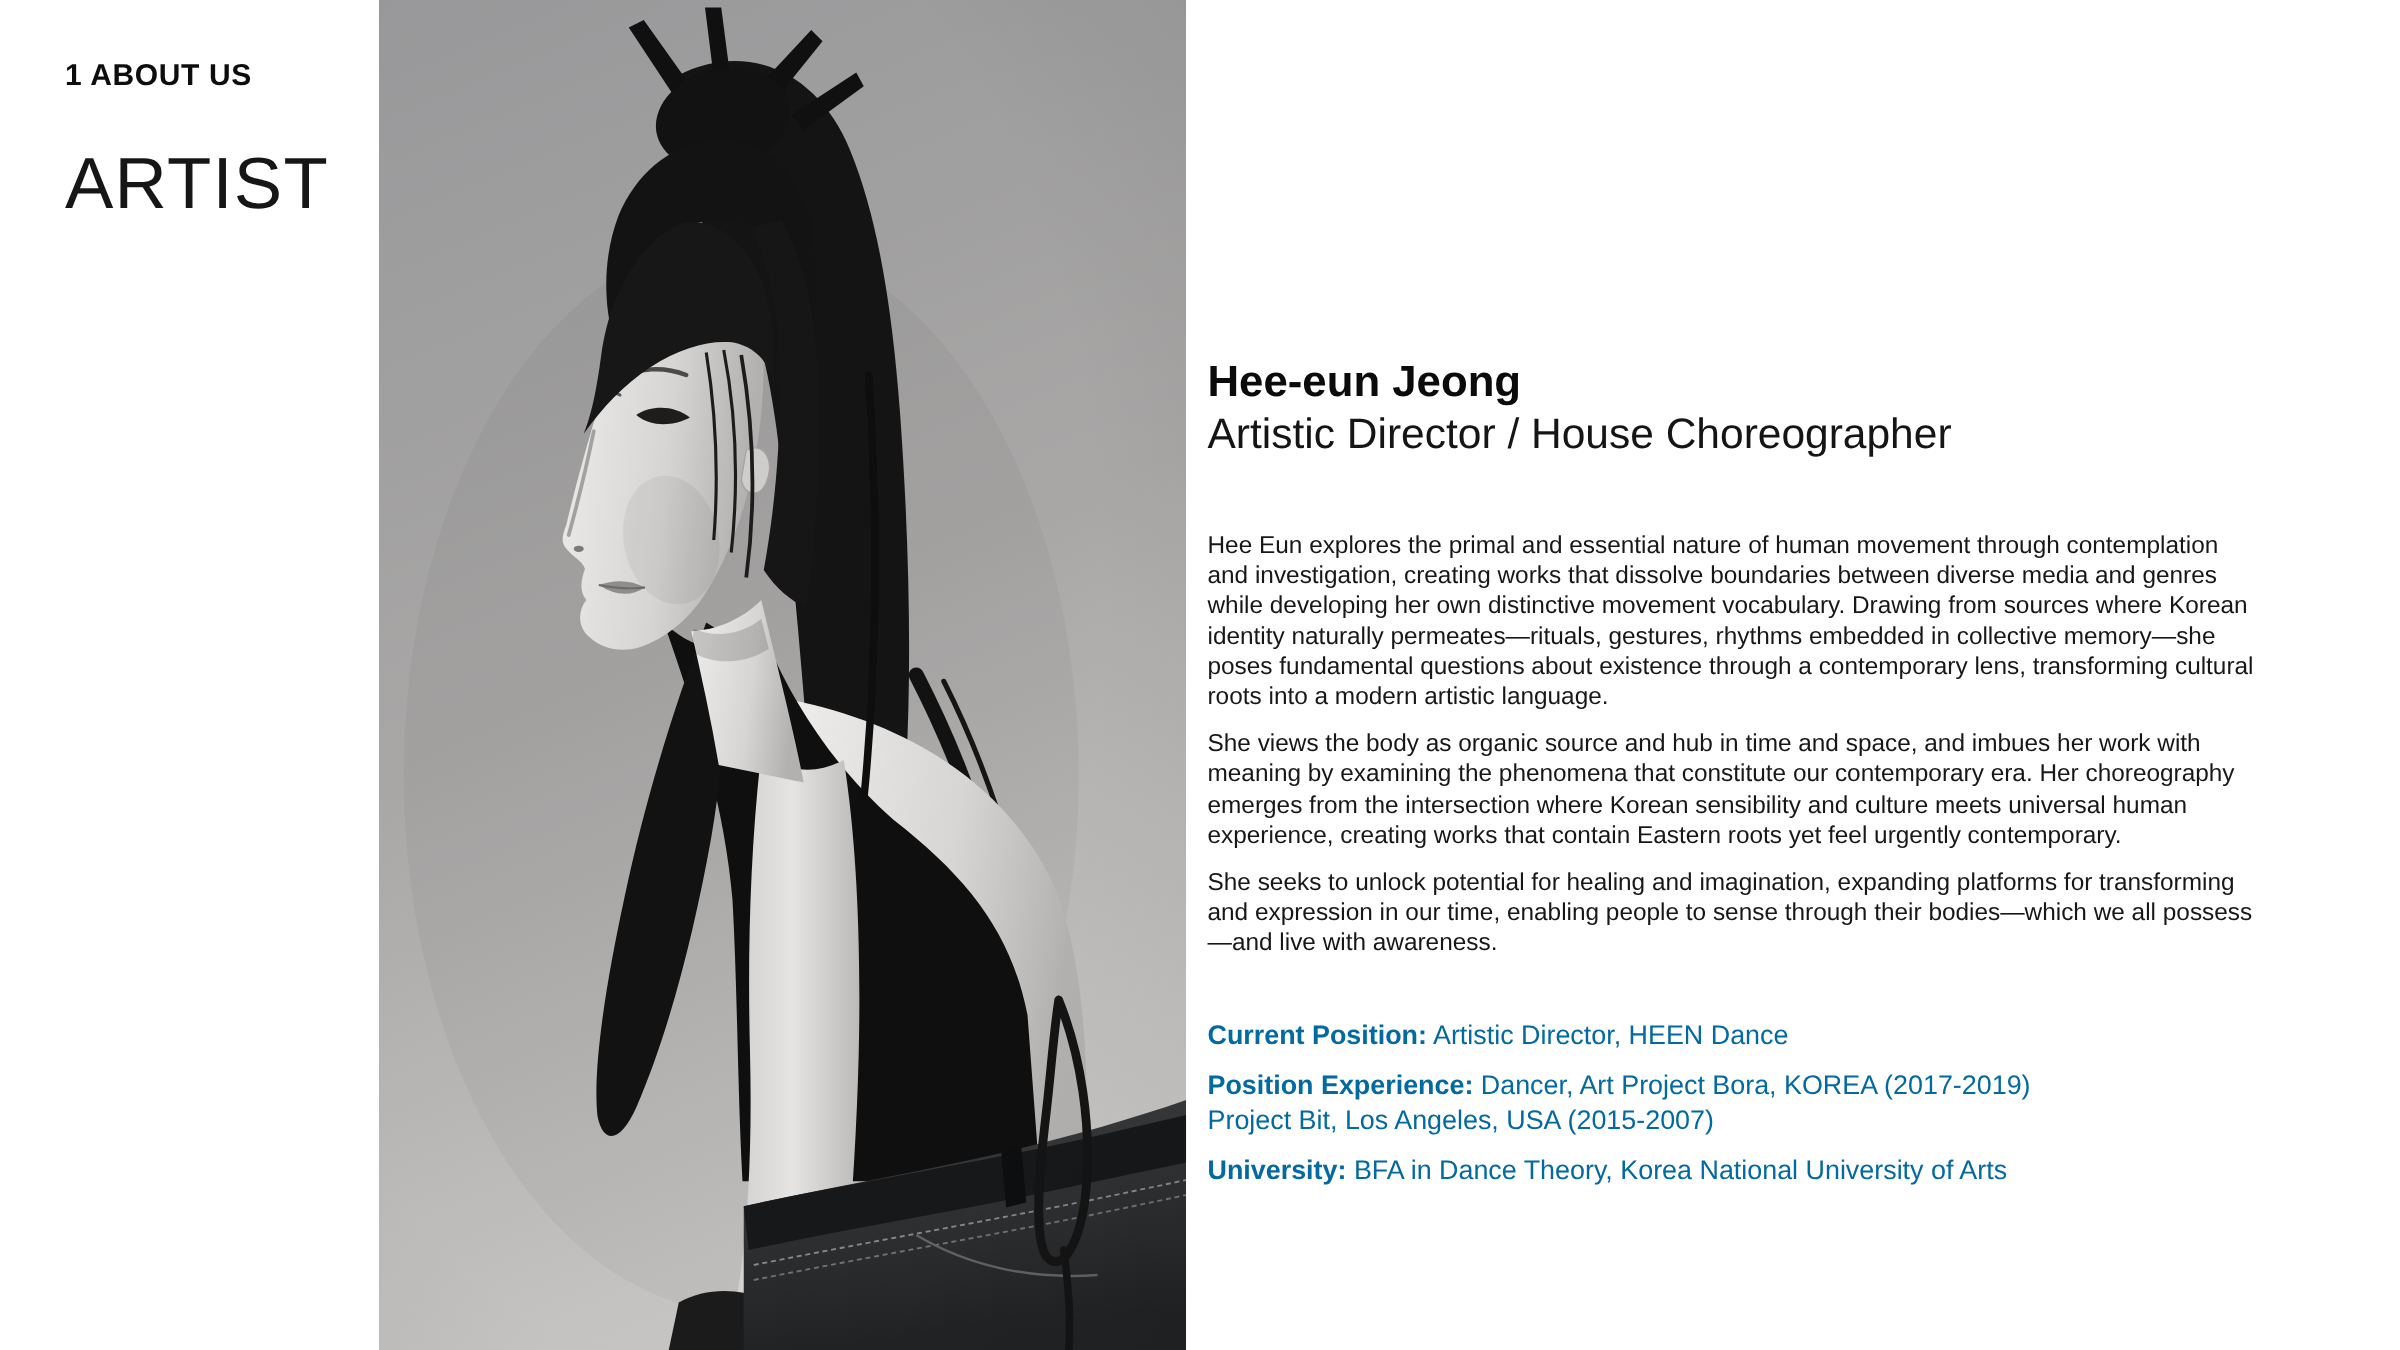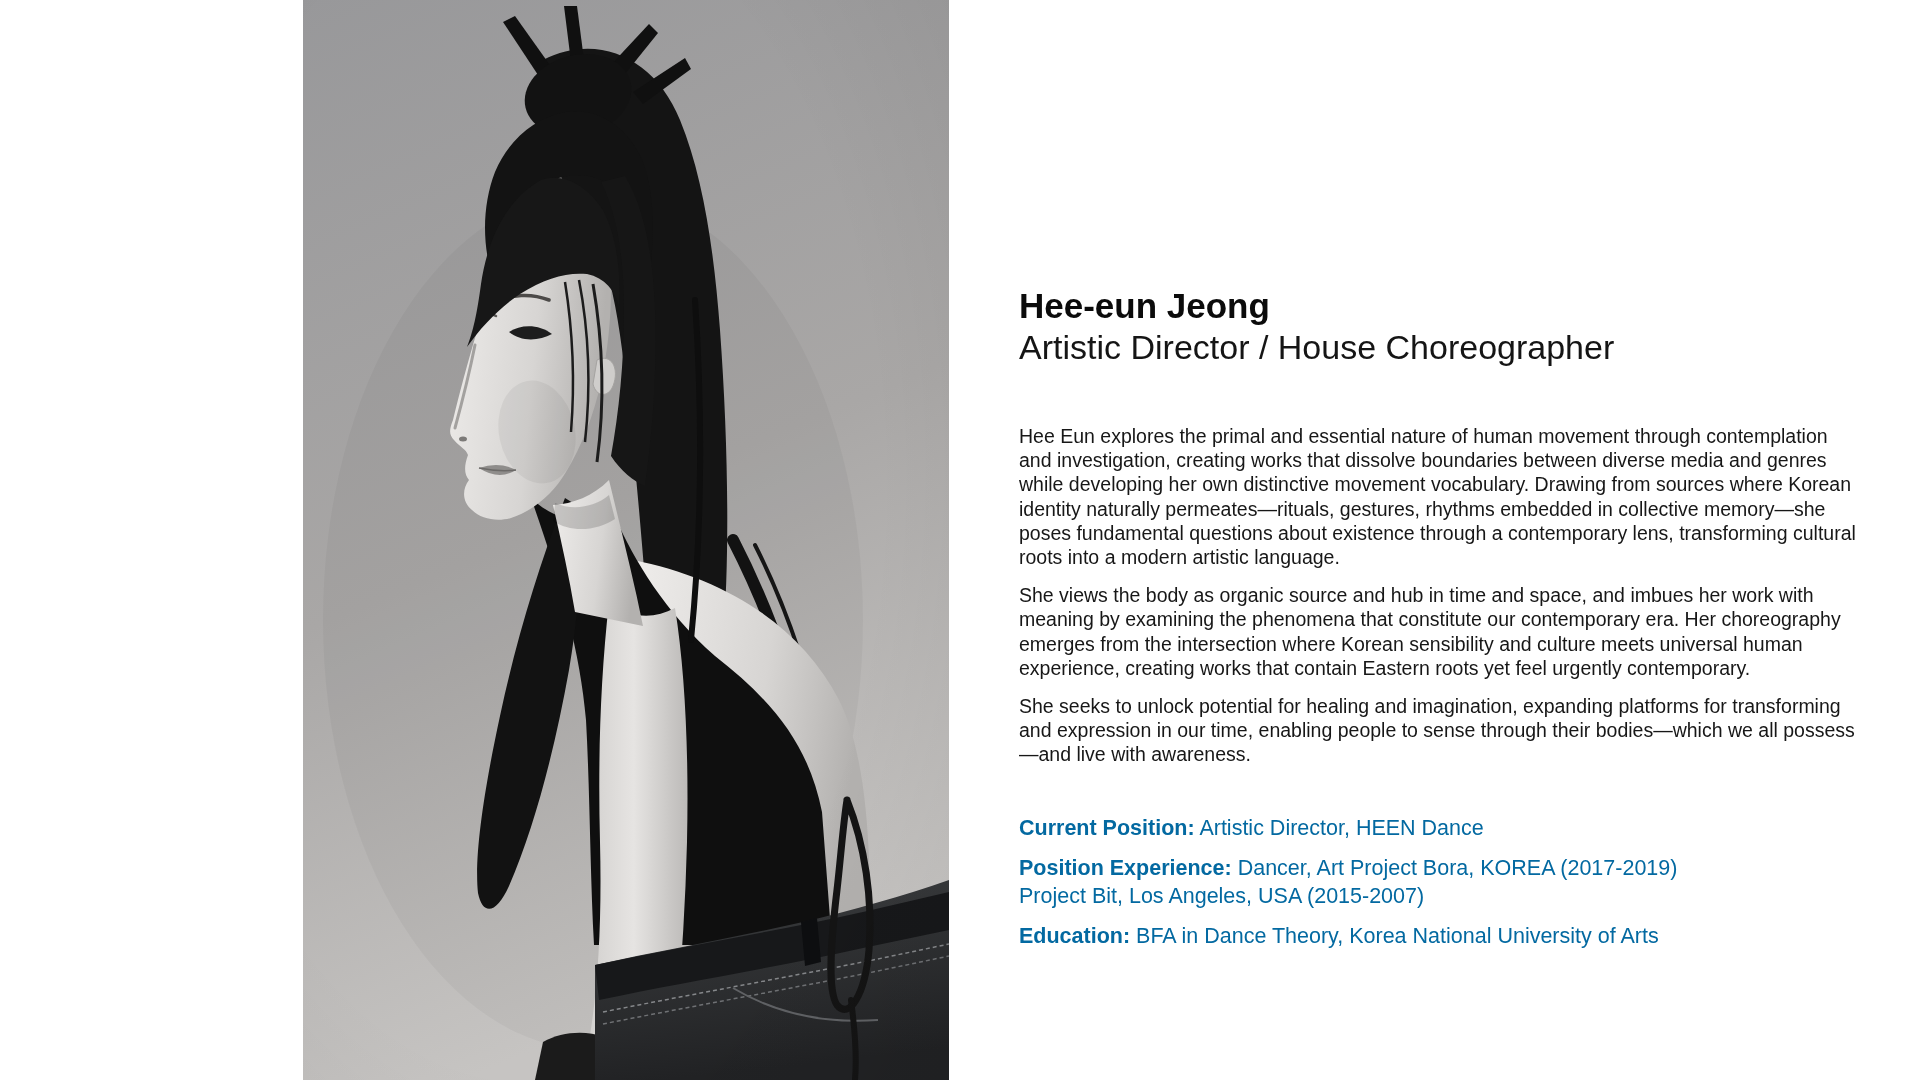--- a/index.html
+++ b/index.html
@@ -11,38 +11,42 @@
   
   .sidebar { position: absolute; left: 52px; top: 47px; width: 240px; }
   .section-label { font-size: 24px; font-weight: 700; letter-spacing: 0.5px; color: #0d0d0d; }
   .page-title { font-size: 58px; font-weight: 400; letter-spacing: 1px; color: #161616; margin-top: 38px; }
 
   
   .portrait { position: absolute; left: 303px; top: 0; width: 646px; height: 1080px; overflow: hidden; }
   .portrait svg { display: block; width: 100%; height: 100%; }
 
   
-  .profile { position: absolute; left: 1019px; top: 286px; width: 845px; }
+  .profile { position: absolute; left: 966px; top: 286px; width: 845px; }
   .artist-name { font-size: 35px; font-weight: 700; line-height: 40px; color: #0b0b0b; }
   .artist-role { font-size: 34px; font-weight: 400; line-height: 38px; color: #151515; margin-top: 2px; }
 
   .bio { margin-top: 58px; }
   .bio p { font-size: 19.5px; line-height: 24.2px; color: #171717; margin: 0 0 14px 0; }
   .bio p:last-child { margin-bottom: 0; }
 
   .details { margin-top: 48px; font-size: 21.5px; line-height: 27.5px; color: #0369a1; }
   .detail-row { margin-bottom: 13px; }
   .detail-label { font-weight: 700; }
   .detail-line2 { display: block; }
 </style>
 </head>
 <body>
 
 <div class="page">
 
+  <aside class="sidebar">
+    <div class="section-label">1 ABOUT US</div>
+    <h1 class="page-title">ARTIST</h1>
+  </aside>
 
   <figure class="portrait">
     <svg viewBox="0 0 646 1080" preserveAspectRatio="none">
       <defs>
         <linearGradient id="bgGrad" x1="0" y1="0" x2="0.25" y2="1">
           <stop offset="0" stop-color="#98989a"></stop>
           <stop offset="0.55" stop-color="#a9a7a6"></stop>
           <stop offset="1" stop-color="#c6c4c2"></stop>
         </linearGradient>
         <linearGradient id="skinGrad" x1="0" y1="0" x2="1" y2="0.2">
@@ -140,19 +144,19 @@
       <div class="detail-row">
         <span class="detail-label">Current Position:</span>
         <span class="detail-value">Artistic Director, HEEN Dance</span>
       </div>
       <div class="detail-row">
         <span class="detail-label">Position Experience:</span>
         <span class="detail-value">Dancer, Art Project Bora, KOREA (2017-2019)</span>
         <span class="detail-line2">Project Bit, Los Angeles, USA (2015-2007)</span>
       </div>
       <div class="detail-row">
-        <span class="detail-label">Education:</span>
+        <span class="detail-label">University:</span>
         <span class="detail-value">BFA in Dance Theory, Korea National University of Arts</span>
       </div>
     </div>
   </main>
 
 </div>
 
 </body></html>

